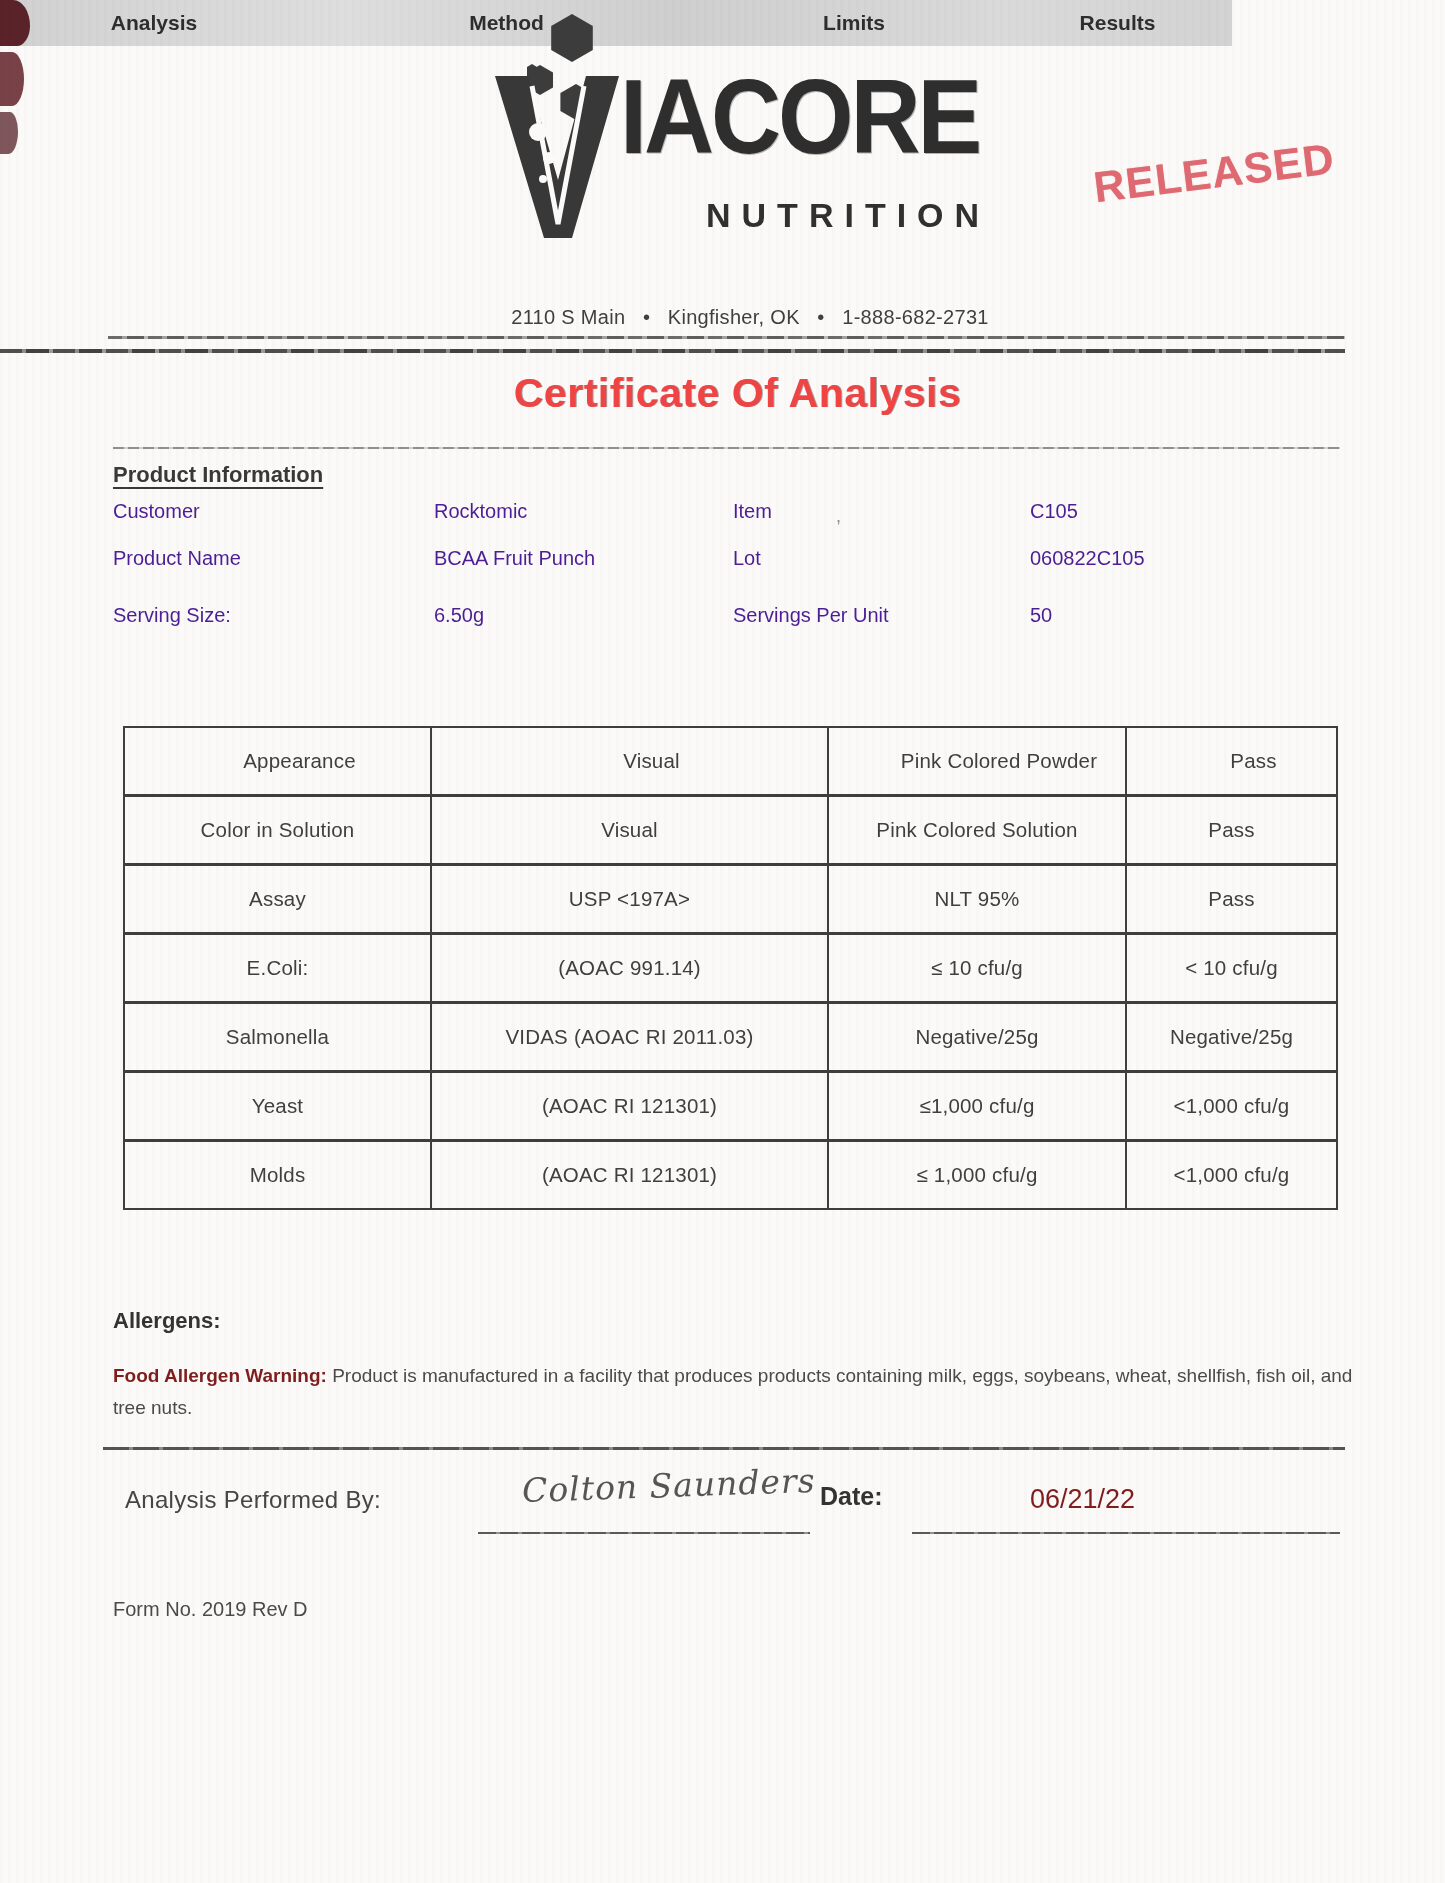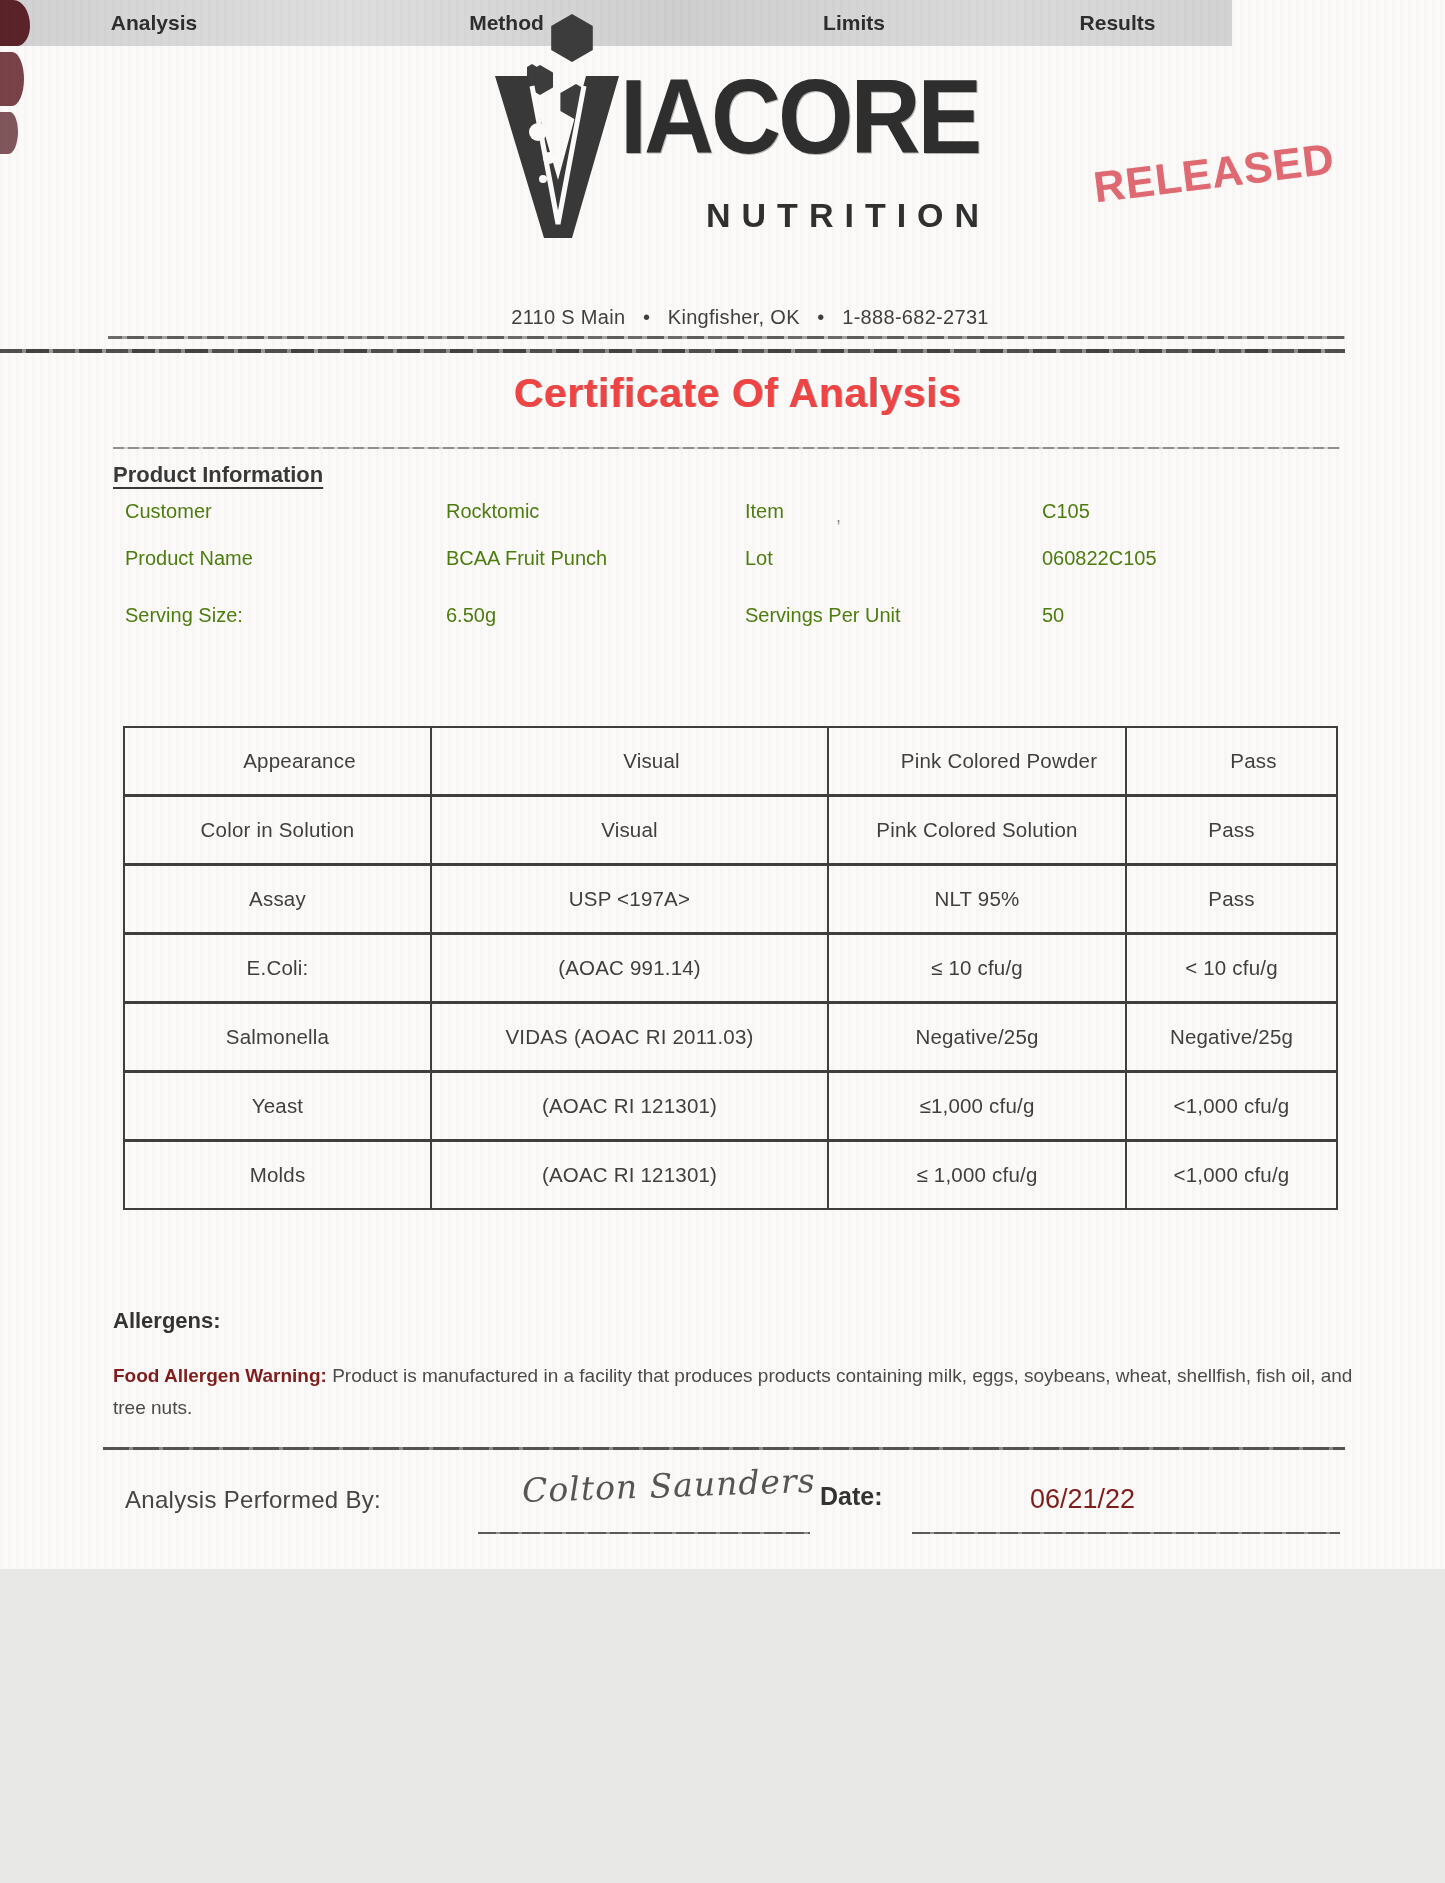--- a/index.html
+++ b/index.html
@@ -1,17 +1,17 @@
 <!DOCTYPE html>
 <html><head>
 <meta charset="utf-8">
 <style>
   html,body{margin:0;padding:0;background:#e8e8e6;}
   .page{
-    position:relative; width:1445px; height:1569px; margin:0 auto;
+    position:relative; width:1445px; height:1883px; margin:0 auto;
     background:#fbfaf8; overflow:hidden;
     font-family:"Liberation Sans", sans-serif; color:#3c3c3c;
   }
   .page::before{ 
     content:""; position:absolute; inset:0; pointer-events:none;
     background:repeating-linear-gradient(90deg, rgba(0,0,0,0.015) 0 3px, transparent 3px 8px);
   }
   .abs{position:absolute;}
 
   
@@ -62,21 +62,21 @@
     text-shadow:1px 0 0 rgba(43,43,43,.4);
   }
 
   
   .pi-heading{
     left:113px; top:462px; font-size:22px; font-weight:700; color:#383838;
     text-decoration:underline; text-underline-offset:5px;
   }
   .pi-row{
     position:absolute; left:113px; width:1240px; display:grid;
-    grid-template-columns:321px 299px 297px 1fr; font-size:20px; color:#4d7c0f;margin-left:12px;
+    grid-template-columns:321px 299px 297px 1fr; font-size:20px; color:#4c1d95;
   }
   .pi-row-1{top:500px;} .pi-row-2{top:547px;} .pi-row-3{top:604px;}
   .speck{left:836px; top:506px; font-size:18px; color:#8a8a8a;}
 
   
   .tbl-header{
     left:115px; top:680px; width:1232px; height:46px;
     background:linear-gradient(90deg,#d1d1d1,#dedede 28%,#cfcfcf 55%,#dadada 82%,#d3d3d3);
     display:grid; grid-template-columns:308px 397px 298px 1fr; align-items:center;
   }

